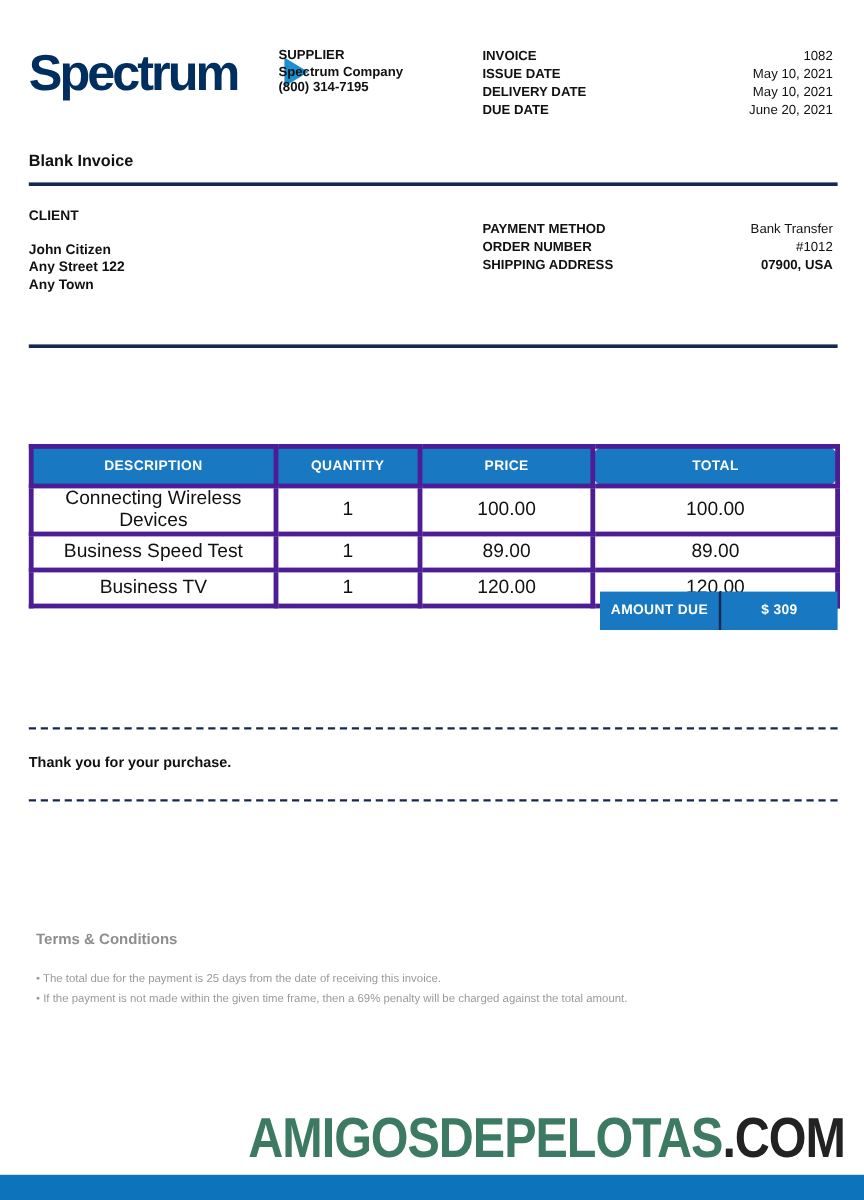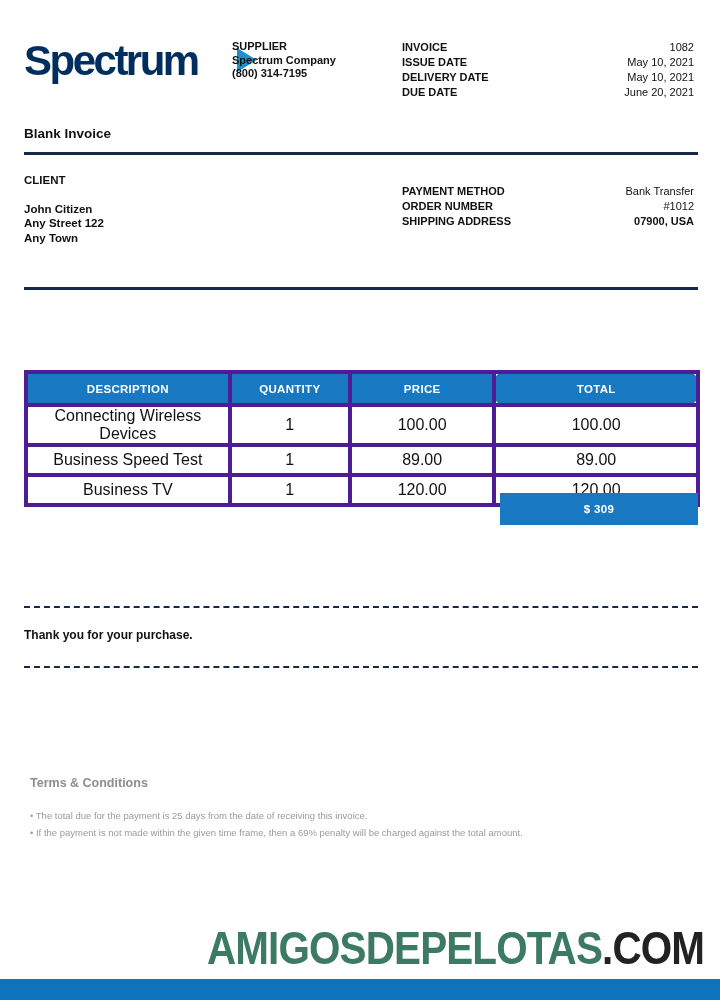--- a/index.html
+++ b/index.html
@@ -169,20 +169,21 @@
     <tr>
       <td>Business TV</td>
       <td>1</td>
       <td>120.00</td>
       <td>120.00</td>
     </tr>
   </tbody>
 </table>
 
 <div class="abs amount-bar">
+  <div class="cell cell-label">AMOUNT DUE</div>
   <div class="cell cell-value">$ 309</div>
 </div>
 
 <div class="abs dashed dashed-1"></div>
 <div class="abs thank-you">Thank you for your purchase.</div>
 <div class="abs dashed dashed-2"></div>
 
 <div class="abs terms">
   <div class="terms-heading">Terms &amp; Conditions</div>
   <div class="terms-item">The total due for the payment is 25 days from the date of receiving this invoice.</div>

